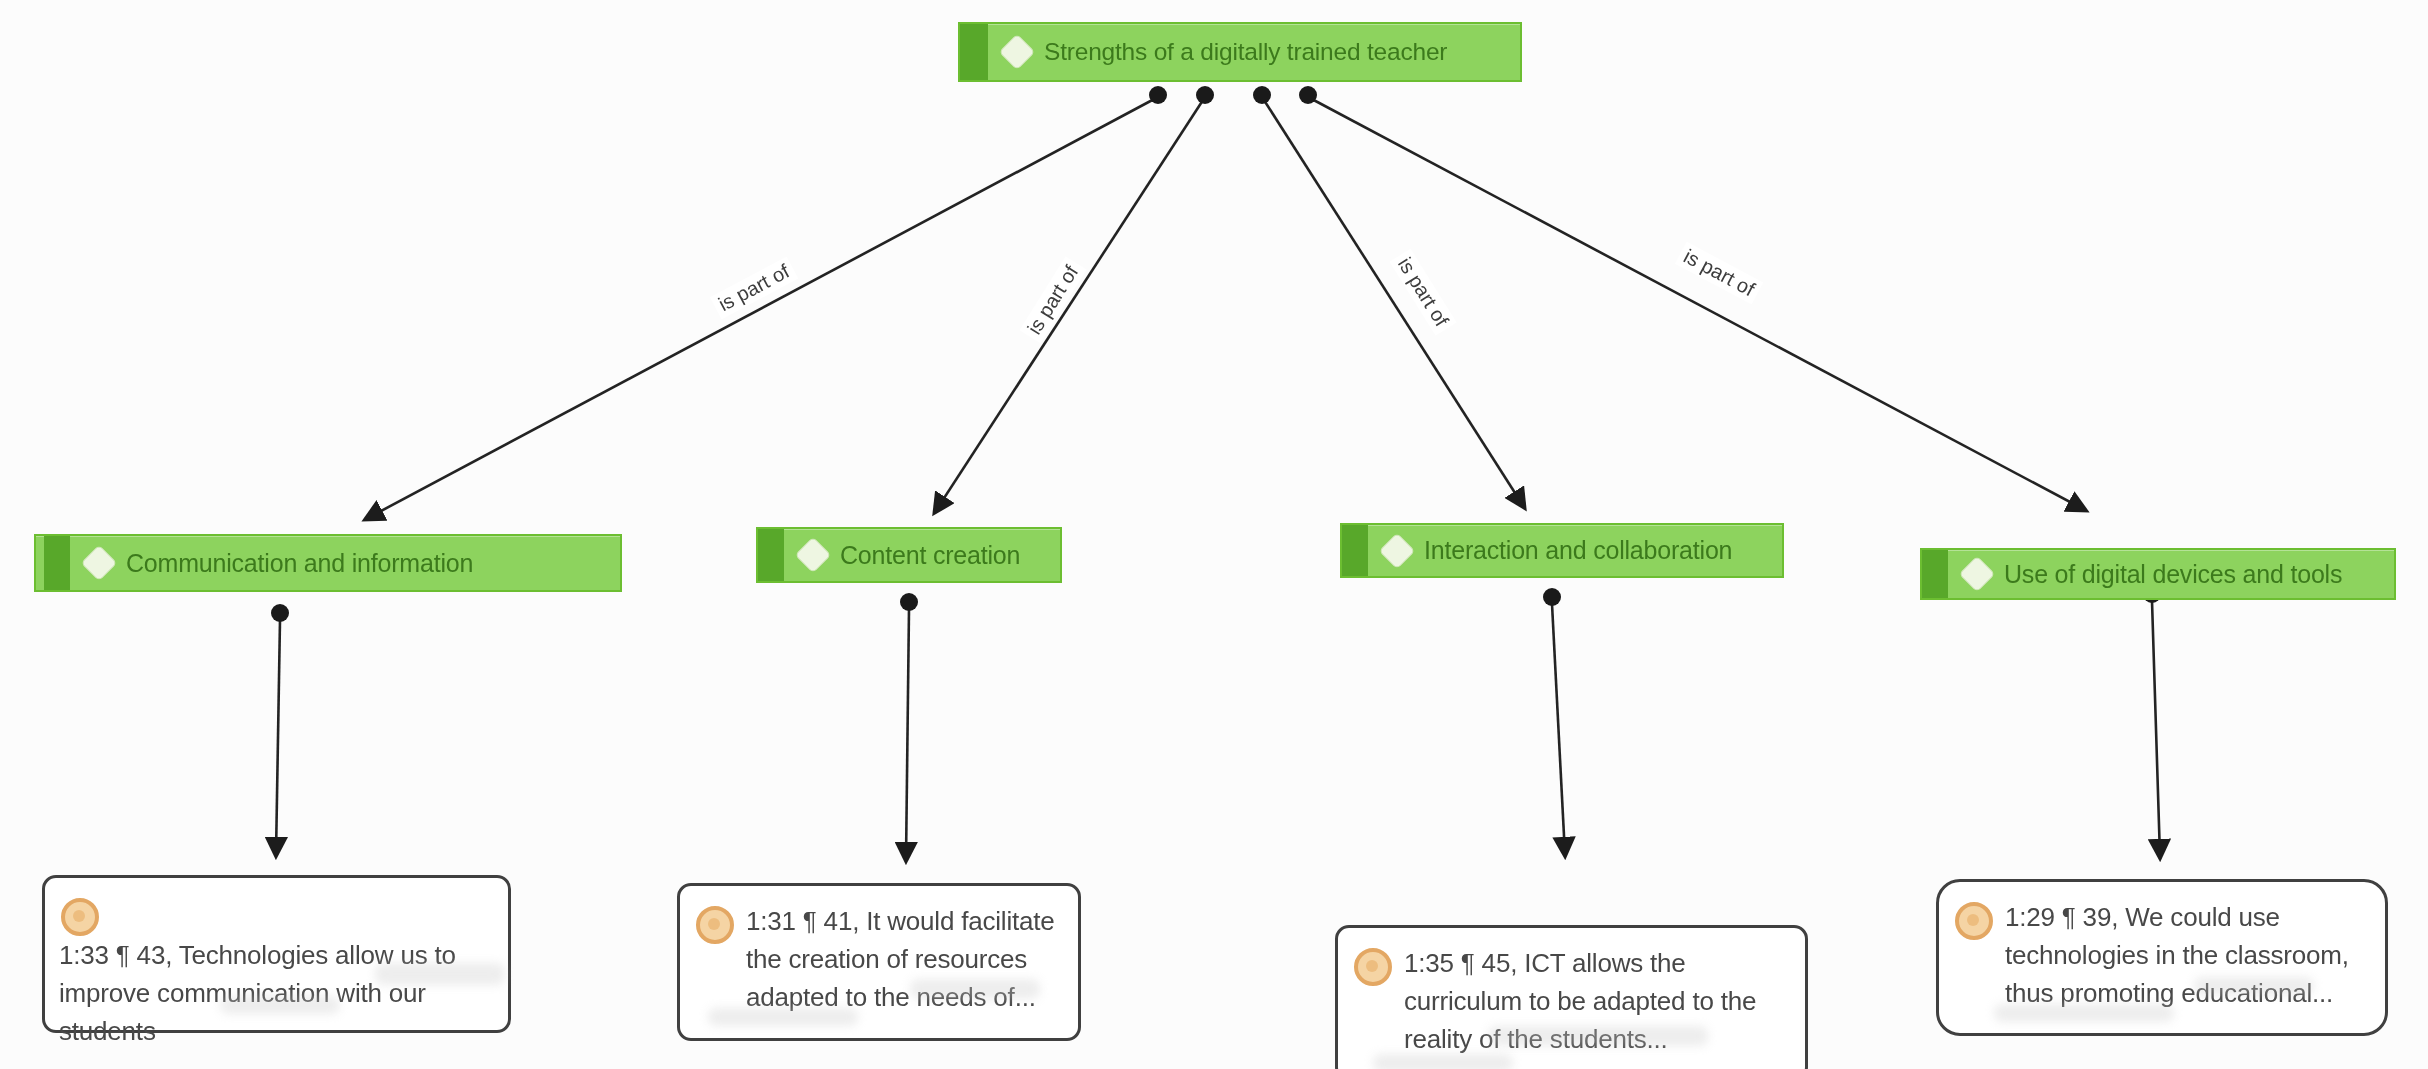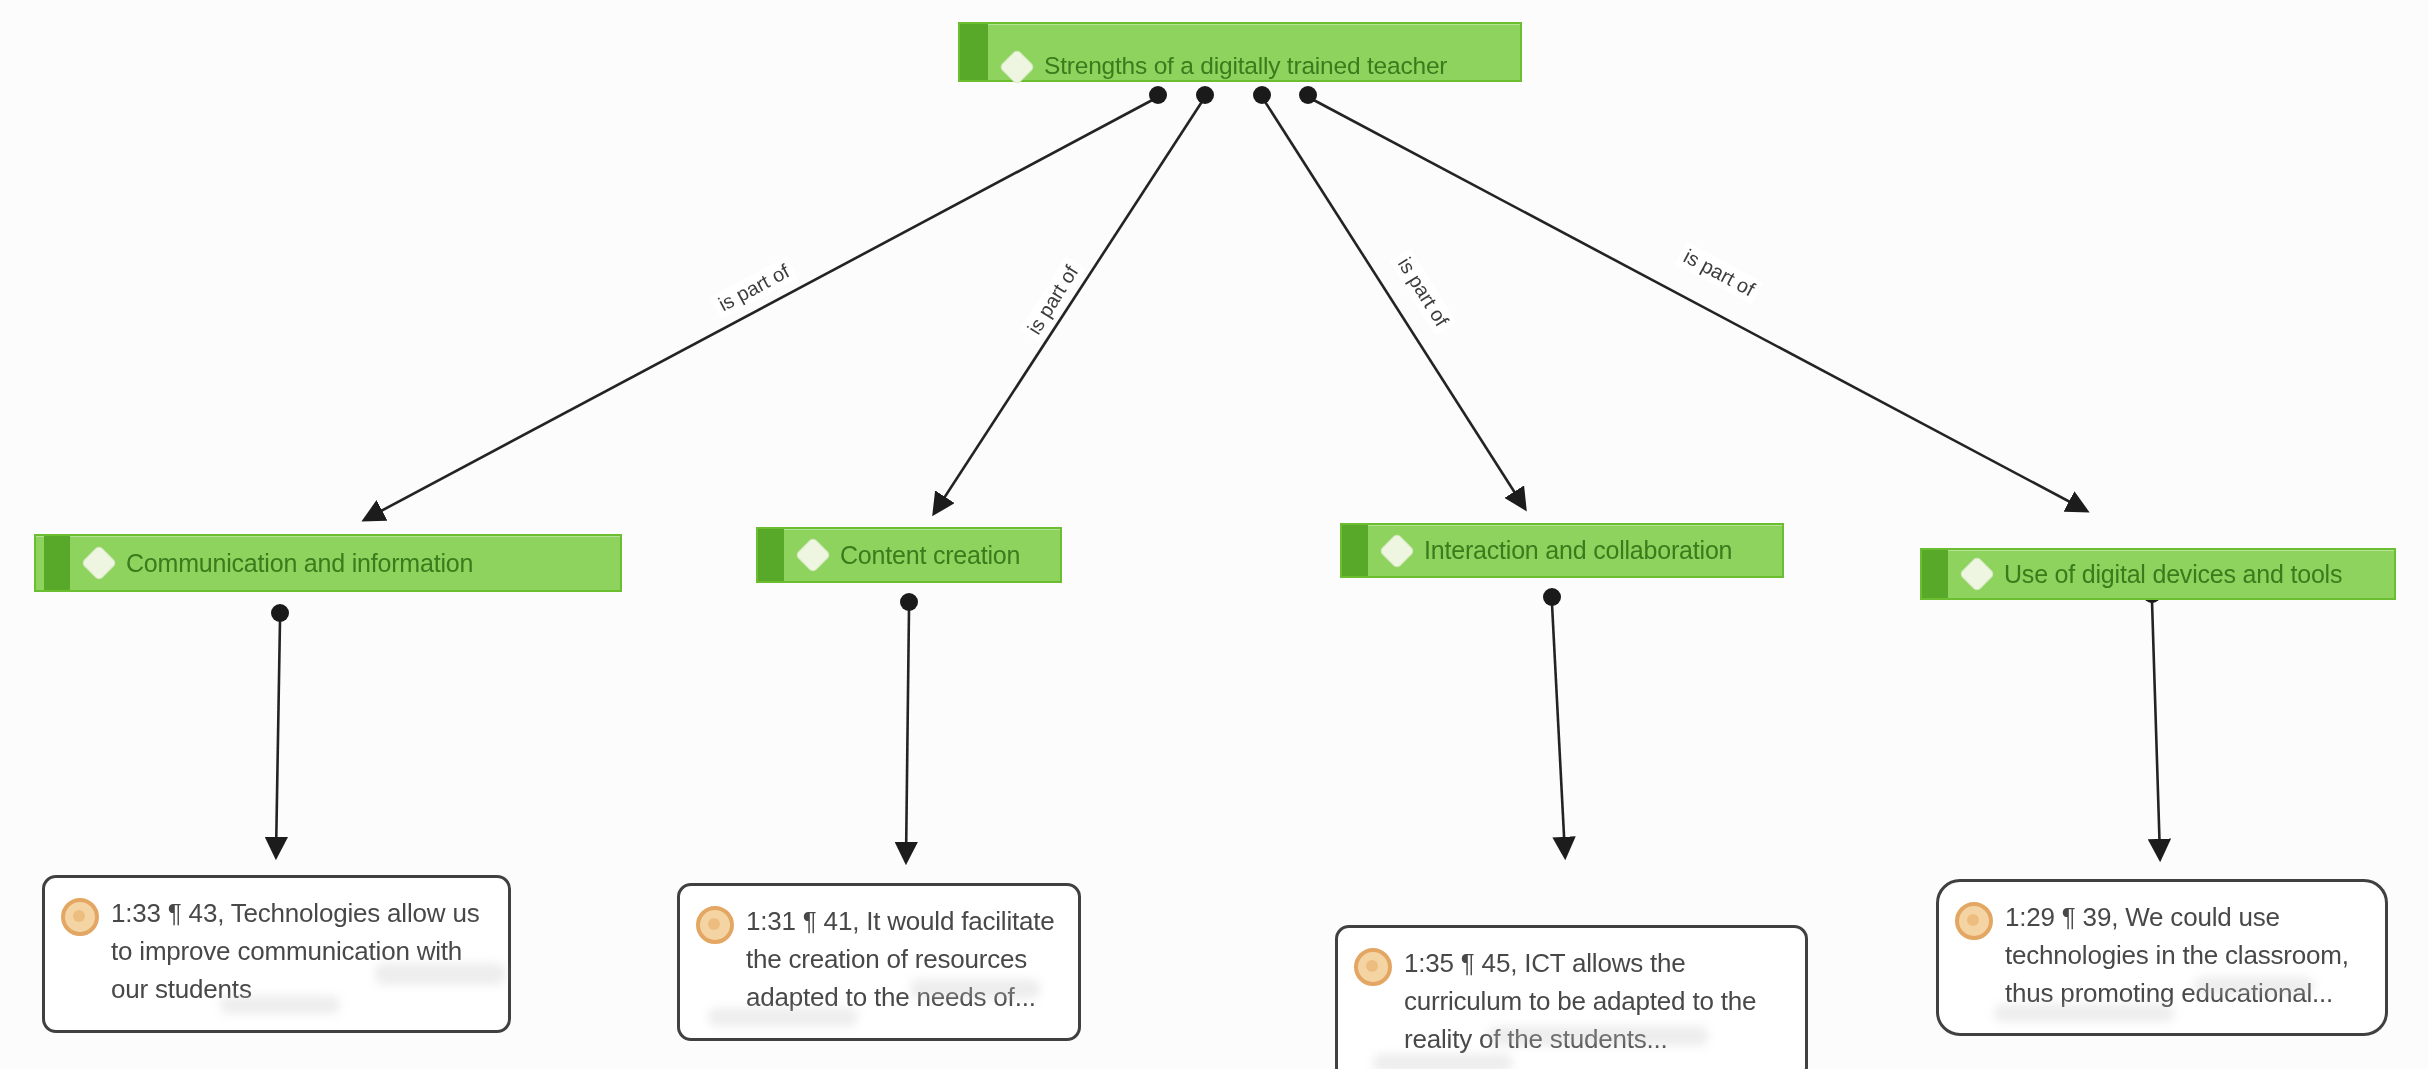--- a/index.html
+++ b/index.html
@@ -20,21 +20,21 @@
   .code-stripe{flex:0 0 26px;align-self:stretch;background:#58a82a;margin:-0px;}
   .code-diamond{
     width:24px;height:24px;margin:0 14px 0 16px;flex:0 0 auto;
     background:#eef6e2;border:1px solid #cfe6b8;border-radius:5px;
     transform:rotate(45deg);
   }
   .code-label{
     color:#3c7a1c;font-size:25px;white-space:nowrap;overflow:hidden;
     letter-spacing:-0.2px;
   }
-  #code-root  {left:958px;top:22px;width:564px;height:60px;align-items:flex-end;}
+  #code-root  {left:958px;top:22px;width:564px;height:60px;}
   #code-root .code-stripe{flex-basis:28px;}
   #code-root .code-label{font-size:24.5px;}
   #code-comm  {left:34px;  top:534px;width:588px;height:58px;padding-left:8px;}
   #code-cont  {left:756px; top:527px;width:306px;height:56px;}
   #code-inter {left:1340px;top:523px;width:444px;height:55px;}
   #code-use   {left:1920px;top:548px;width:476px;height:52px;}
 
   
   .quote-node{
     position:absolute;box-sizing:border-box;display:flex;align-items:flex-start;
@@ -46,21 +46,21 @@
     background:#f5d4a4;border:4px solid #e3a763;margin:4px 12px 0 2px;
     position:relative;
   }
   .quote-icon::after{
     content:"";position:absolute;left:8px;top:8px;width:12px;height:12px;
     border-radius:50%;background:#eab36f;opacity:.7;
   }
   .quote-label{
     color:#484848;font-size:26px;line-height:38px;letter-spacing:-0.2px;
   }
-  #quote-1{left:42px;  top:875px;width:469px;height:158px;}
+  #quote-1{left:42px;  top:875px;width:469px;height:158px;flex-direction:column;}
   #quote-2{left:677px; top:883px;width:404px;height:158px;}
   #quote-3{left:1335px;top:925px;width:473px;height:156px;}
   #quote-4{left:1936px;top:879px;width:452px;height:157px;border-radius:24px;}
 
   
   .smudge{
     position:absolute;background:#c9c9c9;opacity:.32;filter:blur(5px);
     border-radius:8px;pointer-events:none;
   }
 

